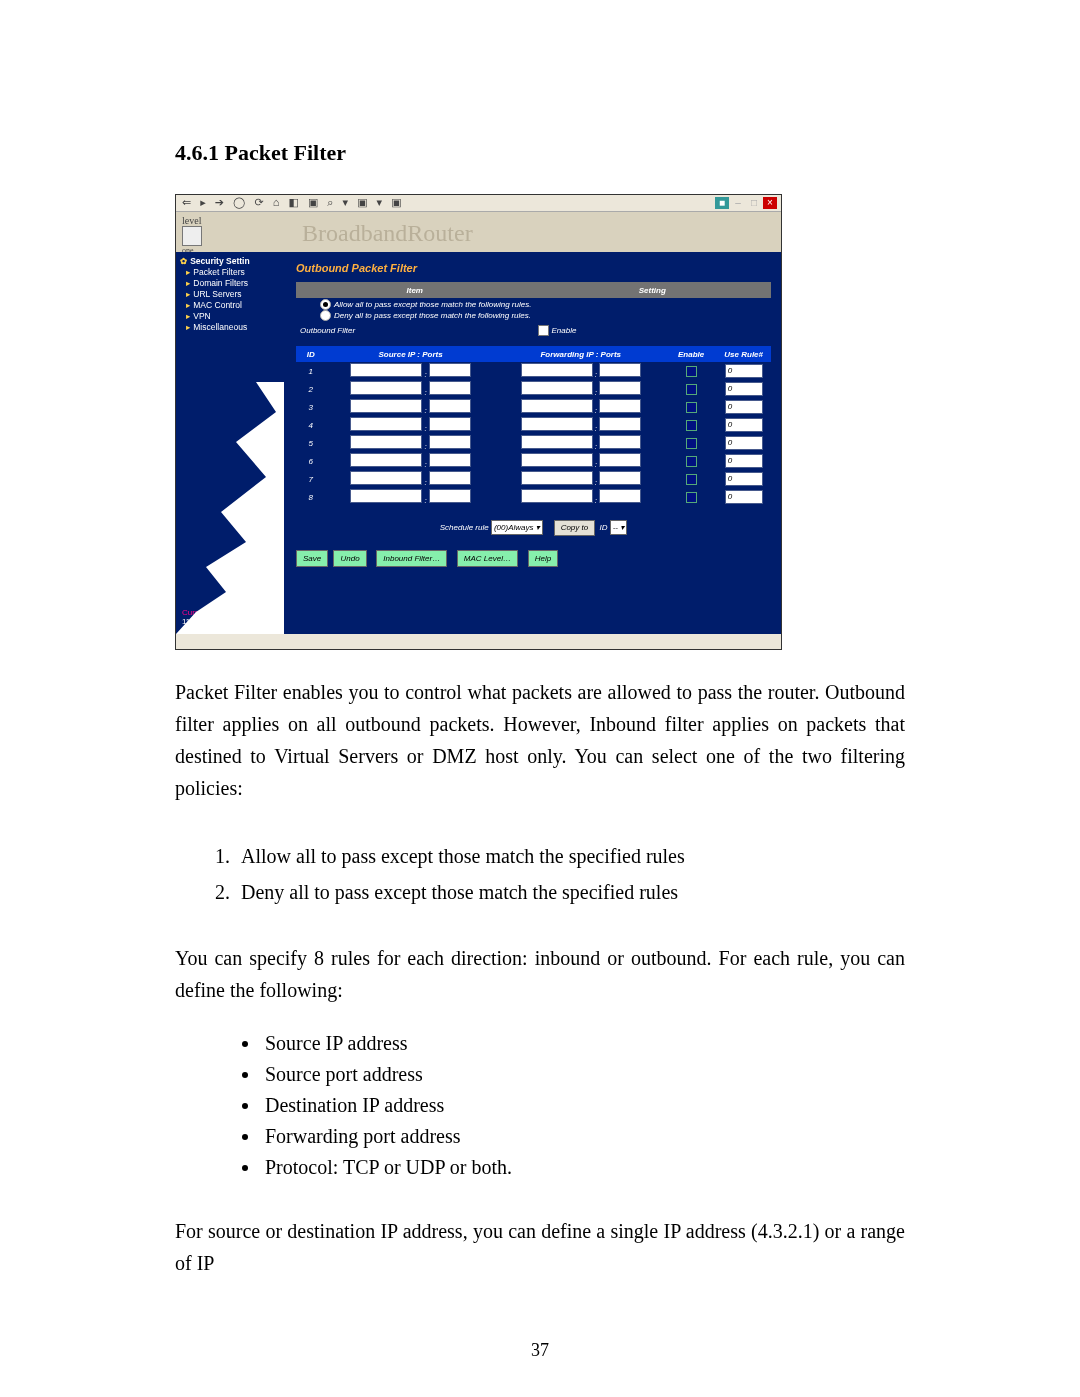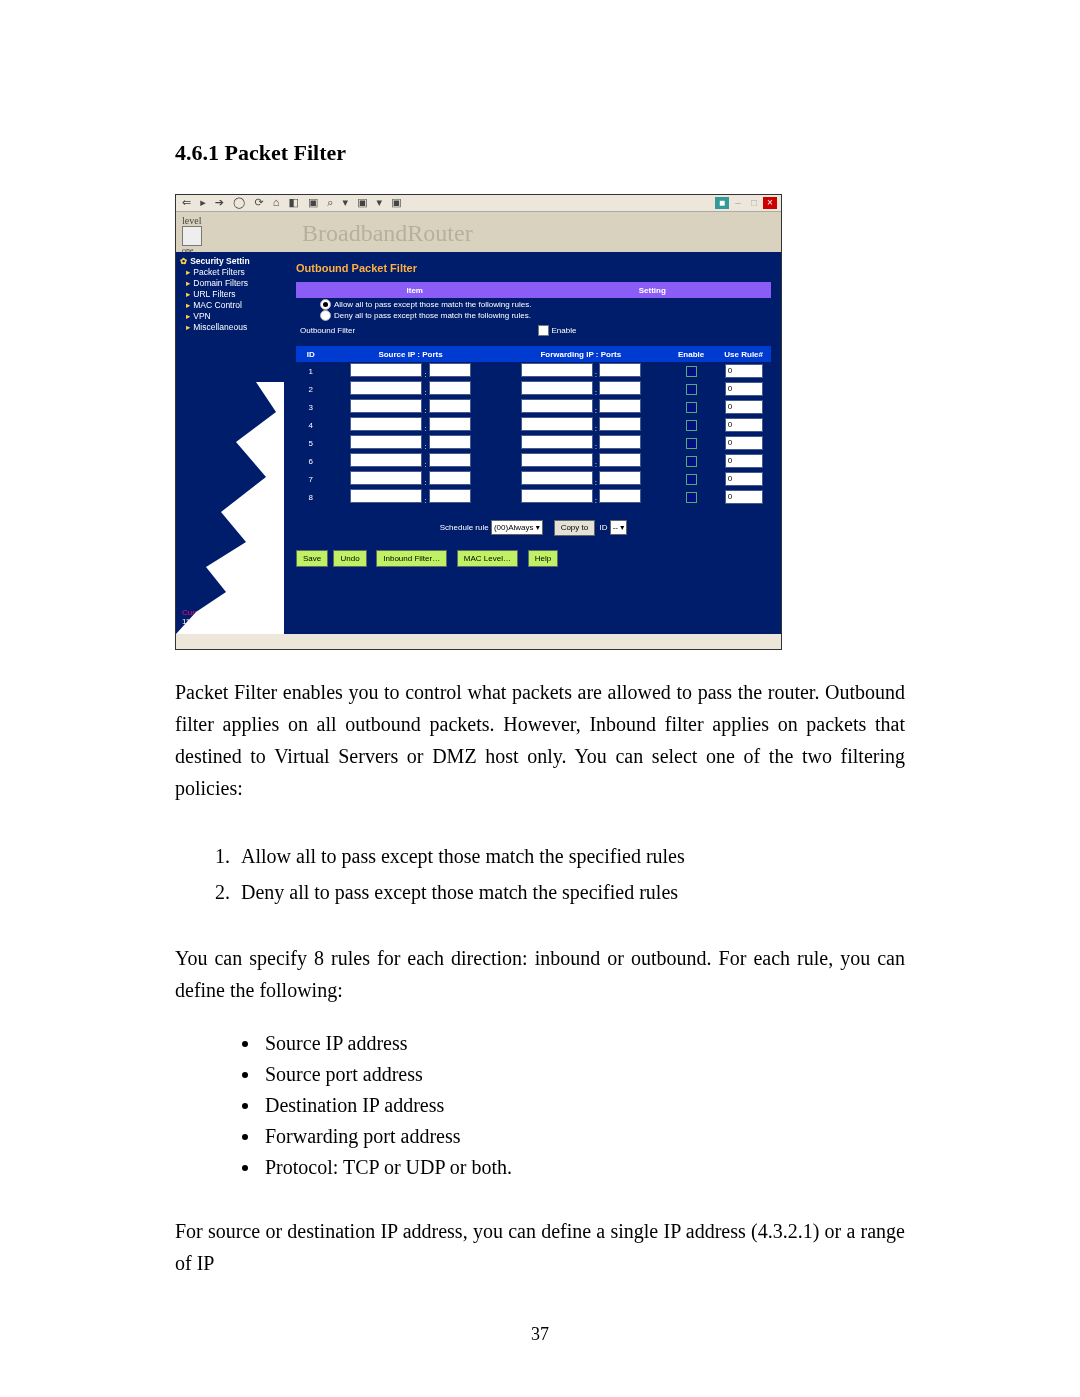--- a/index.html
+++ b/index.html
@@ -27,50 +27,50 @@
   .side .hdrow{display:flex;align-items:center;padding-left:4px;margin-bottom:1px;font-weight:bold;color:#fff;}
   .side .hdrow .gear{color:#ffd24a;margin-right:3px;}
   .side .row{display:flex;align-items:center;padding-left:10px;margin-bottom:1px;color:#fff;}
   .side .tri{color:#ffd24a;margin-right:3px;}
   .side .cur{position:absolute;bottom:8px;left:6px;font-size:8px;color:#f08;}
   .side .cur .lbl{color:#f08;}
   .side .cur .ts{color:#fff;}
   
   .side .jag{position:absolute;top:130px;left:0;width:108px;height:252px;overflow:hidden;}
   .side .jag svg{display:block;}
-  .main{flex:1;background:#001d6b;color:#fff;padding:6px 10px 0 12px;}
+  .main{flex:1;background:#001d6b;color:#fff;padding:6px 10px 0 12px;font-style:italic;}
   .main .panel-title{color:#ffb040;font-weight:bold;font-size:11px;margin:4px 0 8px 0;}
   .main table{border-collapse:collapse;width:100%;font-size:8px;color:#fff;}
-  .main .hd td{background:#8b5cf6;color:#fff;font-weight:bold;text-align:center;height:14px;}
+  .main .hd td{background:#737373;color:#fff;font-weight:bold;text-align:center;height:14px;}
   .main .row1 td{height:14px;}
   .main .lbl{padding-left:4px;}
   .main .chk{display:inline-block;width:9px;height:9px;border:1px solid #777;background:#fff;vertical-align:middle;margin-right:3px;}
   .main .rad{display:inline-block;width:9px;height:9px;border:1px solid #aaa;border-radius:50%;background:#fff;vertical-align:middle;margin-right:3px;}
   .main .rad.sel::after{content:"";display:block;width:5px;height:5px;background:#000;border-radius:50%;margin:2px;}
   .rules{margin-top:8px;width:100%;border-collapse:collapse;font-size:8px;}
   .rules th{background:#003bd1;color:#fff;font-weight:bold;height:14px;}
   .rules td{text-align:center;height:15px;}
   .rules .inp{display:inline-block;height:12px;background:#fff;border:1px solid #475a8d;}
   .rules .ip{width:70px;}
   .rules .port{width:40px;}
   .rules .colon{color:#fff;padding:0 2px;}
   .rules .cb{display:inline-block;width:9px;height:9px;background:#001080;border:1px solid #5a7;vertical-align:middle;}
   .rules .ruleinp{display:inline-block;width:34px;height:12px;background:#fff;border:1px solid #475a8d;color:#000;text-align:left;padding-left:2px;line-height:12px;}
   .sched{margin-top:14px;text-align:center;font-size:8px;}
   .sched .sel{display:inline-block;height:13px;background:#fff;color:#000;border:1px solid #666;padding:0 2px;line-height:13px;}
   .sched .btn{display:inline-block;height:14px;background:#e4e1d6;color:#000;border:1px solid #666;padding:0 6px;line-height:14px;margin:0 2px;}
   .btnrow{margin-top:14px;font-size:8px;}
-  .btnrow .btn{display:inline-block;height:15px;background:#bef264;color:#000;border:1px solid #666;padding:0 6px;line-height:15px;margin-right:3px;}
+  .btnrow .btn{display:inline-block;height:15px;background:#86efac;color:#000;border:1px solid #666;padding:0 6px;line-height:15px;margin-right:3px;}
   .doc p{font-size:20px;line-height:1.6;margin:0 0 4px 0;text-align:justify;}
   .doc .para-gap{height:22px;}
   .doc ol{font-size:20px;margin:8px 0 10px 32px;padding-left:28px;}
   .doc ol li{line-height:1.8;padding-left:6px;}
   .doc ul{font-size:20px;margin:8px 0 10px 58px;padding-left:28px;list-style:disc;}
   .doc ul li{line-height:1.55;padding-left:4px;}
-  .pagenum{position:absolute;bottom:52px;left:0;width:100%;text-align:center;font-size:18px;}
+  .pagenum{position:absolute;bottom:36px;left:0;width:100%;text-align:center;font-size:18px;}
 </style>
 </head>
 <body>
 
 <div class="page">
   <div class="sect-title">4.6.1 Packet Filter</div>
 
   <div class="screenshot">
 
     <div class="tb">
@@ -103,21 +103,21 @@
         <div class="row">
             <span class="tri">▸</span>
             <span>Packet Filters</span>
           </div>
         <div class="row">
             <span class="tri">▸</span>
             <span>Domain Filters</span>
           </div>
         <div class="row">
             <span class="tri">▸</span>
-            <span>URL Filters</span>
+            <span>URL Servers</span>
           </div>
         <div class="row">
             <span class="tri">▸</span>
             <span>MAC Control</span>
           </div>
         <div class="row">
             <span class="tri">▸</span>
             <span>VPN</span>
           </div>
         <div class="row">

